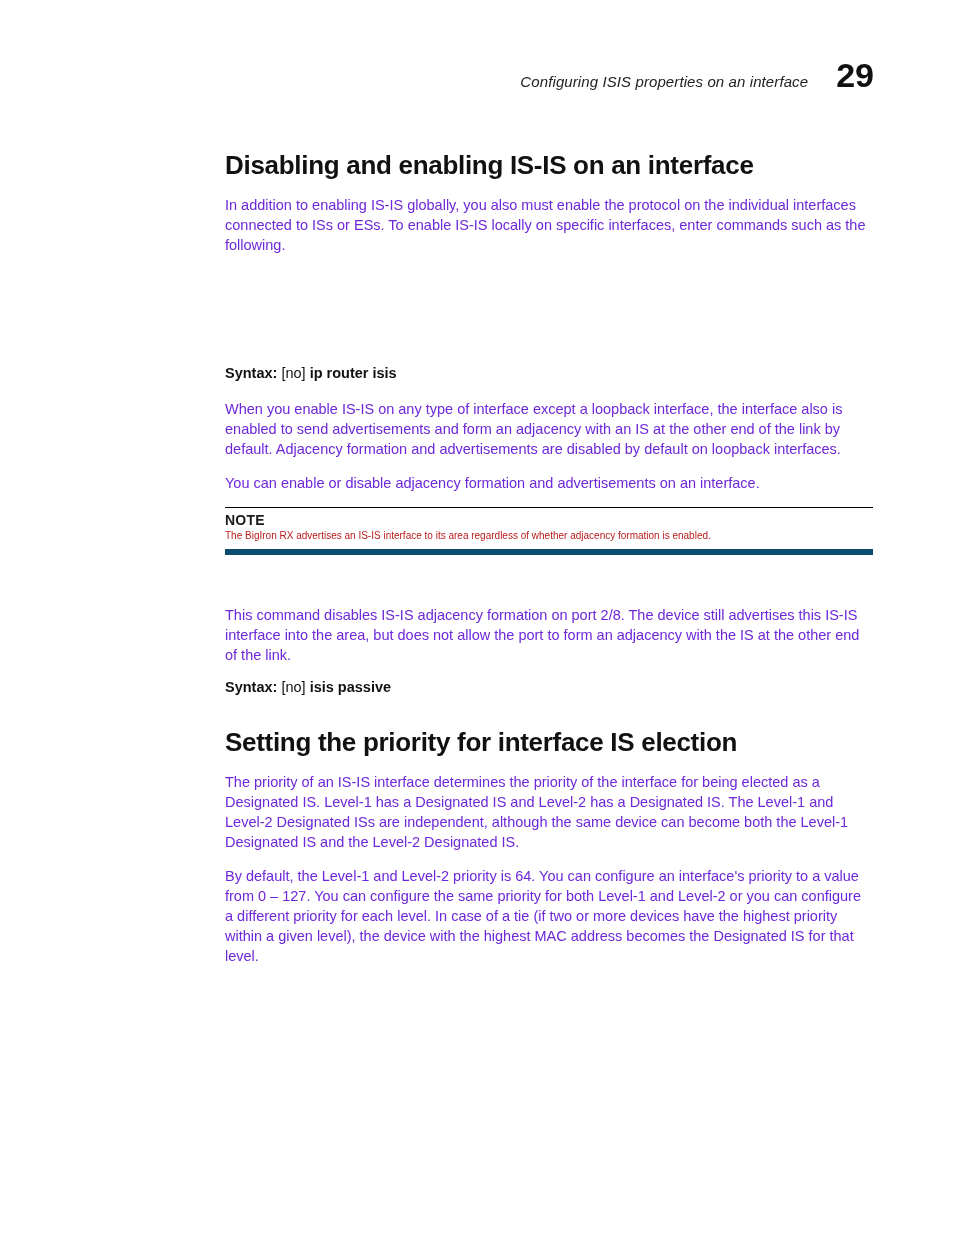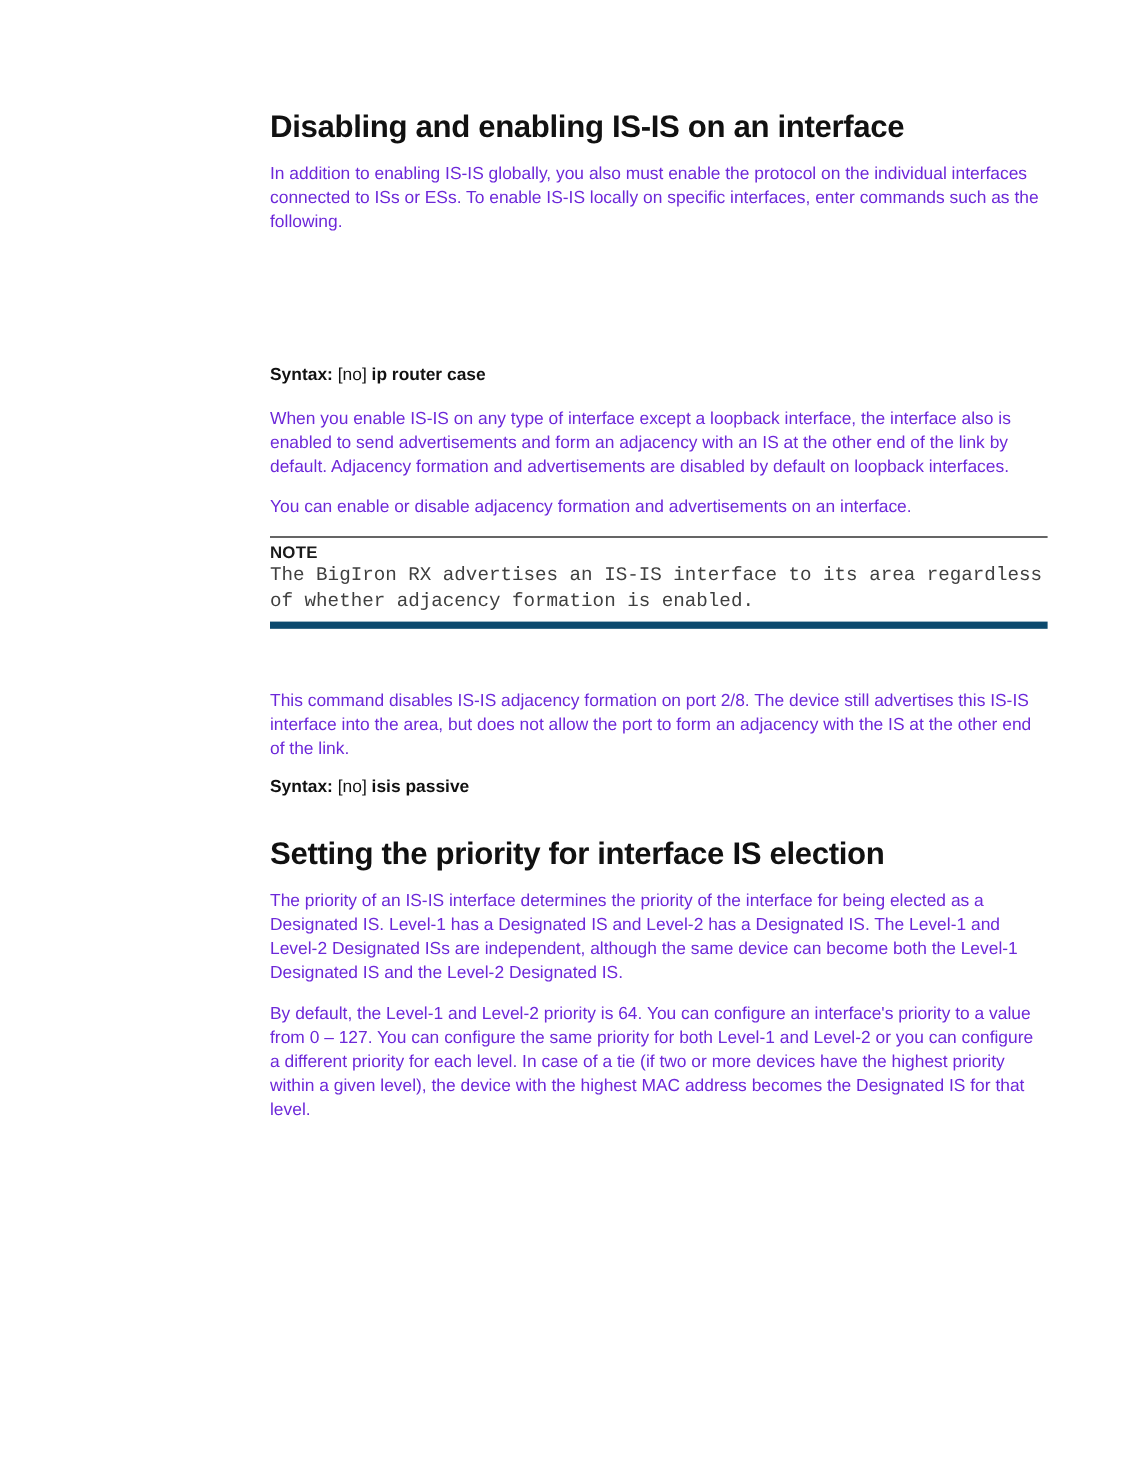--- a/index.html
+++ b/index.html
@@ -80,38 +80,41 @@
   }
   .note-label {
     font-family: Arial, Helvetica, sans-serif;
     font-size: 14px;
     font-weight: 700;
     font-stretch: condensed;
     letter-spacing: 0.2px;
     margin: 0 0 1px 0;
   }
   .note-text {
-    font-size: 16px;
+    font-size: 10px;
     line-height: 1.35;
     margin: 0;
-    color: #404040;
-    font-family: Liberation Mono, monospace;
+    color: #b91c1c;
   }
 </style>
 </head>
 <body>
 
 <div class="page">
 
+  <div class="running-header">
+    <span class="running-title">Configuring ISIS properties on an interface</span>
+    <span class="chapter-number">29</span>
+  </div>
 
   <h2 class="section">Disabling and enabling IS-IS on an interface</h2>
   <p class="body">In addition to enabling IS-IS globally, you also must enable the protocol on the individual interfaces connected to ISs or ESs. To enable IS-IS locally on specific interfaces, enter commands such as the following.</p>
   <div class="command-gap"></div>
   <p class="syntax">
-    <span class="label">Syntax:</span><span> [no] </span><span class="bold">ip router case</span>
+    <span class="label">Syntax:</span><span> [no] </span><span class="bold">ip router isis</span>
   </p>
 
   <p class="body">When you enable IS-IS on any type of interface except a loopback interface, the interface also is enabled to send advertisements and form an adjacency with an IS at the other end of the link by default. Adjacency formation and advertisements are disabled by default on loopback interfaces.</p>
   <p class="body">You can enable or disable adjacency formation and advertisements on an interface.</p>
 
   <div class="note-block">
     <p class="note-label">NOTE</p>
     <p class="note-text">The BigIron RX advertises an IS-IS interface to its area regardless of whether adjacency formation is enabled.</p>
   </div>
 

